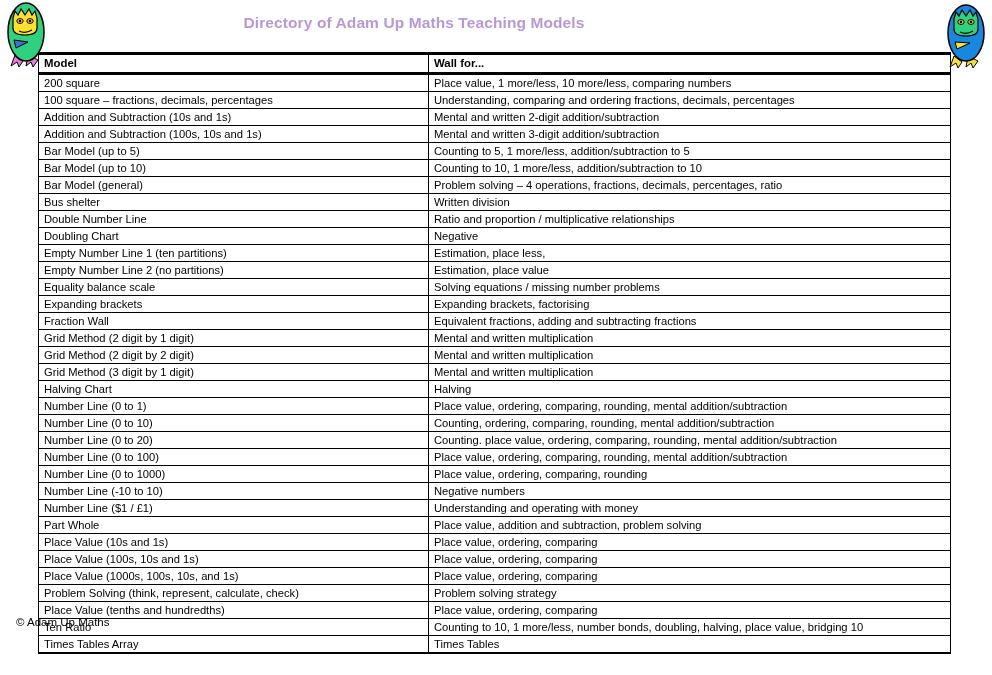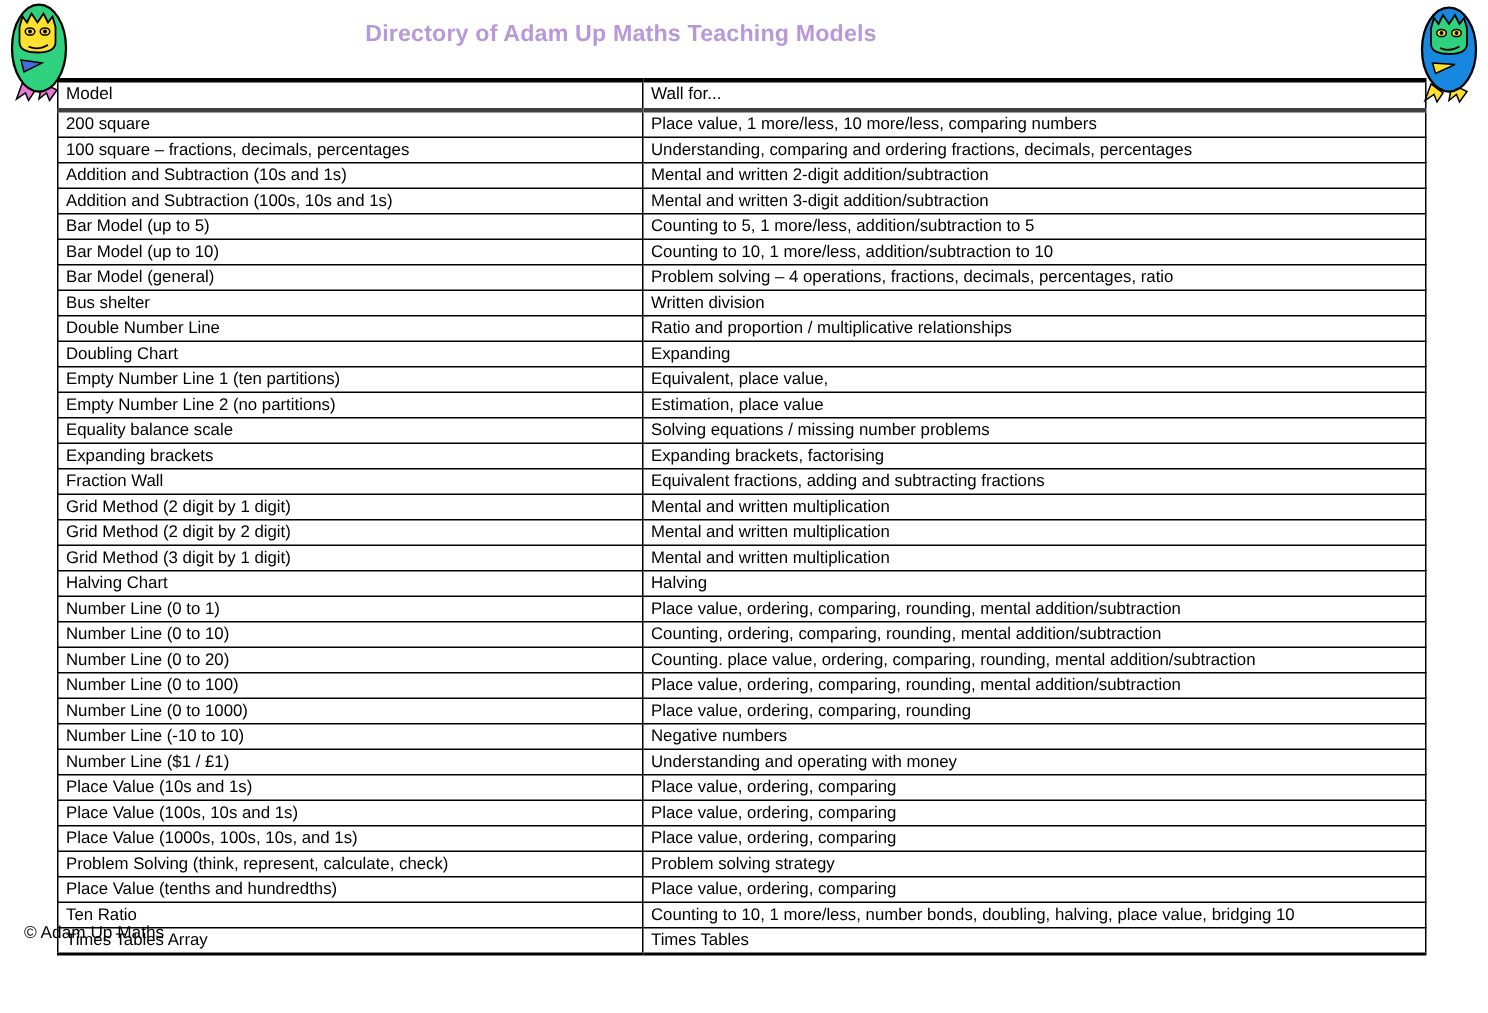--- a/index.html
+++ b/index.html
@@ -56,25 +56,25 @@
     border: 1px solid #000000;
     padding: 1px 4px 1px 5px;
     height: 14px;
     line-height: 13px;
     text-align: left;
     vertical-align: middle;
     white-space: nowrap;
     overflow: hidden;
   }
   #directory-table thead th {
-    font-weight: normal;
+    font-weight: bold;
     font-size: 11.4px;
     height: 15px;
     border-top: 3px solid #000000;
-    border-bottom: 3px solid #404040;
+    border-bottom: 3px solid #000000;
   }
   #directory-table tbody tr:last-child td {
     border-bottom: 2px solid #000000;
   }
 
   
   #copyright-footer {
     position: absolute;
     left: 16px;
     top: 616px;
@@ -174,25 +174,25 @@
       <tr>
         <td>Bus shelter</td>
         <td>Written division</td>
       </tr>
       <tr>
         <td>Double Number Line</td>
         <td>Ratio and proportion / multiplicative relationships</td>
       </tr>
       <tr>
         <td>Doubling Chart</td>
-        <td>Expanding</td>
+        <td>Negative</td>
       </tr>
       <tr>
         <td>Empty Number Line 1 (ten partitions)</td>
-        <td>Equivalent, place value,</td>
+        <td>Estimation, place less,</td>
       </tr>
       <tr>
         <td>Empty Number Line 2 (no partitions)</td>
         <td>Estimation, place value</td>
       </tr>
       <tr>
         <td>Equality balance scale</td>
         <td>Solving equations / missing number problems</td>
       </tr>
       <tr>
@@ -241,20 +241,24 @@
       </tr>
       <tr>
         <td>Number Line (-10 to 10)</td>
         <td>Negative numbers</td>
       </tr>
       <tr>
         <td>Number Line ($1 / £1)</td>
         <td>Understanding and operating with money</td>
       </tr>
       <tr>
+        <td>Part Whole</td>
+        <td>Place value, addition and subtraction, problem solving</td>
+      </tr>
+      <tr>
         <td>Place Value (10s and 1s)</td>
         <td>Place value, ordering, comparing</td>
       </tr>
       <tr>
         <td>Place Value (100s, 10s and 1s)</td>
         <td>Place value, ordering, comparing</td>
       </tr>
       <tr>
         <td>Place Value (1000s, 100s, 10s, and 1s)</td>
         <td>Place value, ordering, comparing</td>

